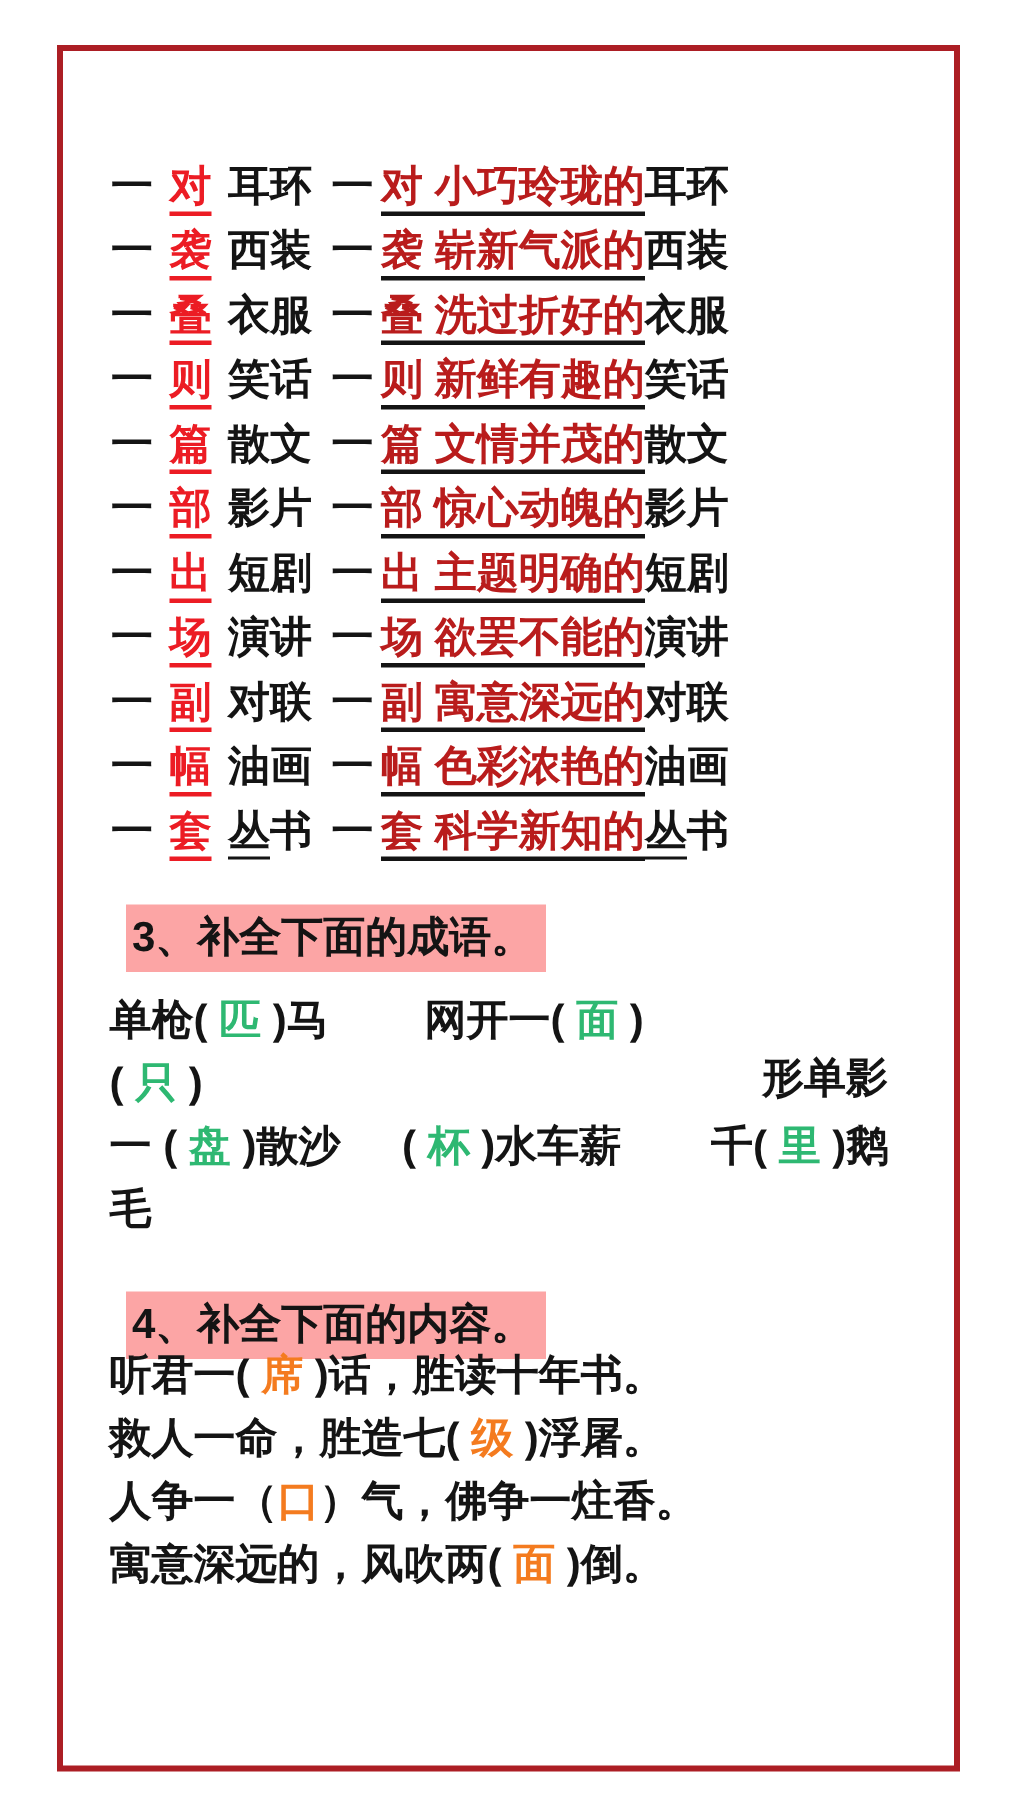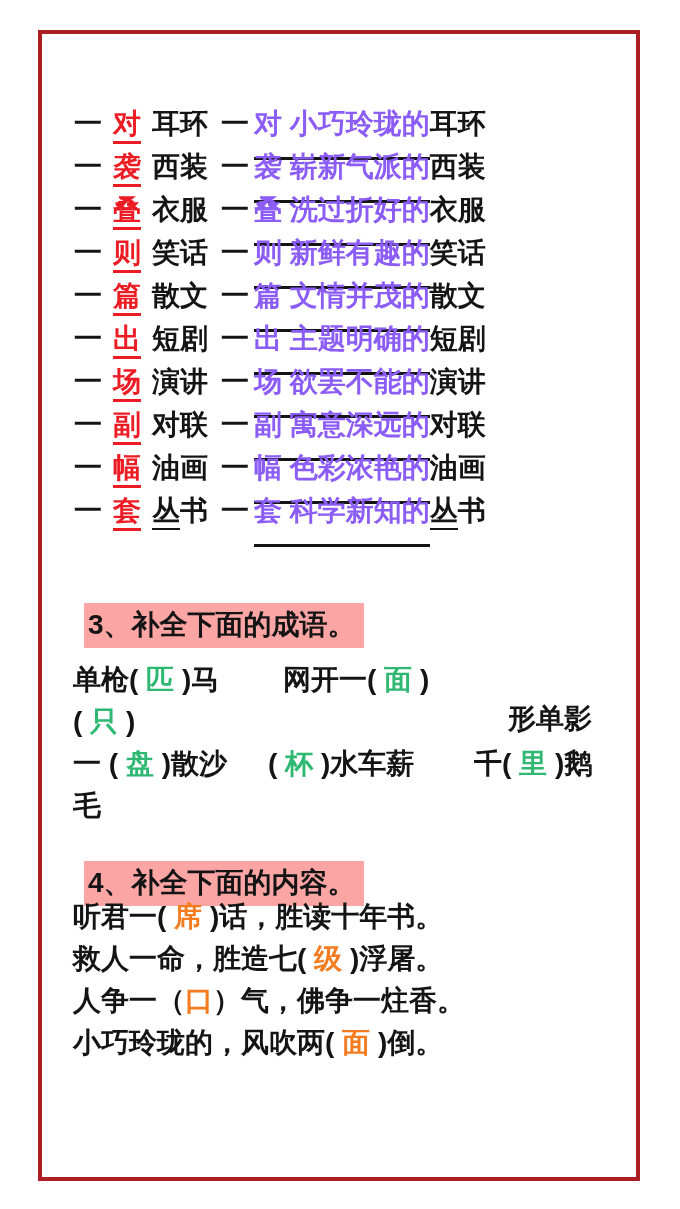--- a/index.html
+++ b/index.html
@@ -6,21 +6,21 @@
   body { font-family:"Liberation Sans", sans-serif; font-weight:700; color:#141414; position:relative; }
   .page-border { position:absolute; left:38px; top:30px; width:594px; height:1143px; border:4px solid #ac1e24; background:#ffffff; }
 
   
   .mw-list { position:absolute; left:74px; top:102px; font-size:28px; }
   .mw-row { height:43px; line-height:43px; white-space:pre; }
   .mw-left { display:inline-block; width:147px; vertical-align:baseline; }
   .mw-red { color:#ec1c24; border-bottom:3px solid #ec1c24; padding-bottom:2px; margin:0 11px; }
   .noun-u { border-bottom:2px solid #141414; padding-bottom:2px; }
   .one2 { margin-right:5px; }
-  .phrase { color:#8b5cf6; border-bottom:3px solid #141414; padding-bottom:18px; }
+  .phrase { color:#b91c1c; border-bottom:3px solid #141414; padding-bottom:2px; }
 
   
   .sec-header { position:absolute; background:#fca5a5; font-size:28px; line-height:32px; padding:6px 8px 7px 4px; white-space:pre; }
   .sec3-header { left:84px; top:603px; }
   .sec4-header { left:84px; top:861px; }
 
   
   .sec3-lines { position:absolute; left:73px; top:659px; font-size:28px; }
   .s3-line { position:relative; height:42px; line-height:42px; white-space:pre; }
   .s3-item { position:absolute; top:0; white-space:pre; }
@@ -41,20 +41,21 @@
 <body>
 
 <div class="page-border"></div>
 
 <div class="mw-list">
   <div class="mw-row"><span class="mw-left"><span>一</span><span class="mw-red">对</span><span class="noun-u"></span><span>耳环</span></span><span class="one2">一</span><span class="phrase">对 小巧玲珑的</span><span class="noun-u"></span><span>耳环</span></div>
   <div class="mw-row"><span class="mw-left"><span>一</span><span class="mw-red">袭</span><span class="noun-u"></span><span>西装</span></span><span class="one2">一</span><span class="phrase">袭 崭新气派的</span><span class="noun-u"></span><span>西装</span></div>
   <div class="mw-row"><span class="mw-left"><span>一</span><span class="mw-red">叠</span><span class="noun-u"></span><span>衣服</span></span><span class="one2">一</span><span class="phrase">叠 洗过折好的</span><span class="noun-u"></span><span>衣服</span></div>
   <div class="mw-row"><span class="mw-left"><span>一</span><span class="mw-red">则</span><span class="noun-u"></span><span>笑话</span></span><span class="one2">一</span><span class="phrase">则 新鲜有趣的</span><span class="noun-u"></span><span>笑话</span></div>
   <div class="mw-row"><span class="mw-left"><span>一</span><span class="mw-red">篇</span><span class="noun-u"></span><span>散文</span></span><span class="one2">一</span><span class="phrase">篇 文情并茂的</span><span class="noun-u"></span><span>散文</span></div>
+  <div class="mw-row"><span class="mw-left"><span>一</span><span class="mw-red">部</span><span class="noun-u"></span><span>影片</span></span><span class="one2">一</span><span class="phrase">部 惊心动魄的</span><span class="noun-u"></span><span>影片</span></div>
   <div class="mw-row"><span class="mw-left"><span>一</span><span class="mw-red">出</span><span class="noun-u"></span><span>短剧</span></span><span class="one2">一</span><span class="phrase">出 主题明确的</span><span class="noun-u"></span><span>短剧</span></div>
   <div class="mw-row"><span class="mw-left"><span>一</span><span class="mw-red">场</span><span class="noun-u"></span><span>演讲</span></span><span class="one2">一</span><span class="phrase">场 欲罢不能的</span><span class="noun-u"></span><span>演讲</span></div>
   <div class="mw-row"><span class="mw-left"><span>一</span><span class="mw-red">副</span><span class="noun-u"></span><span>对联</span></span><span class="one2">一</span><span class="phrase">副 寓意深远的</span><span class="noun-u"></span><span>对联</span></div>
   <div class="mw-row"><span class="mw-left"><span>一</span><span class="mw-red">幅</span><span class="noun-u"></span><span>油画</span></span><span class="one2">一</span><span class="phrase">幅 色彩浓艳的</span><span class="noun-u"></span><span>油画</span></div>
   <div class="mw-row"><span class="mw-left"><span>一</span><span class="mw-red">套</span><span class="noun-u">丛</span><span>书</span></span><span class="one2">一</span><span class="phrase">套 科学新知的</span><span class="noun-u">丛</span><span>书</span></div>
 </div>
 
 <div class="sec-header sec3-header">3、补全下面的成语。</div>
 
 <div class="sec3-lines">
@@ -75,14 +76,14 @@
     <span class="s3-item pos-a"><span>毛</span></span>
   </div>
 </div>
 
 <div class="sec-header sec4-header">4、补全下面的内容。</div>
 
 <div class="sec4-lines">
   <div class="s4-line"><span>听君一( </span><span class="ans-orange">席</span><span> )话，胜读十年书。</span></div>
   <div class="s4-line"><span>救人一命，胜造七( </span><span class="ans-orange">级</span><span> )浮屠。</span></div>
   <div class="s4-line"><span>人争一（</span><span class="ans-orange">口</span><span>）气，佛争一炷香。</span></div>
-  <div class="s4-line"><span>小巧玲珑的，风吹两( </span><span class="ans-orange">面</span><span> )倒。</span></div>
+  <div class="s4-line"><span>寓意深远的，风吹两( </span><span class="ans-orange">面</span><span> )倒。</span></div>
 </div>
 
 </body></html>

